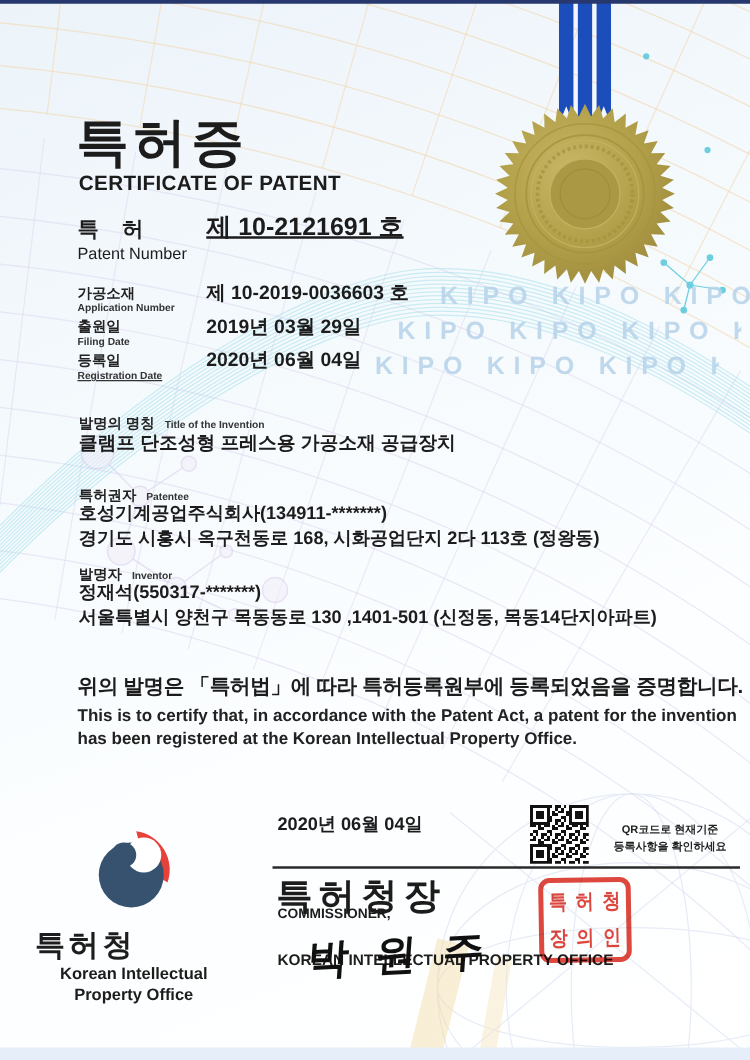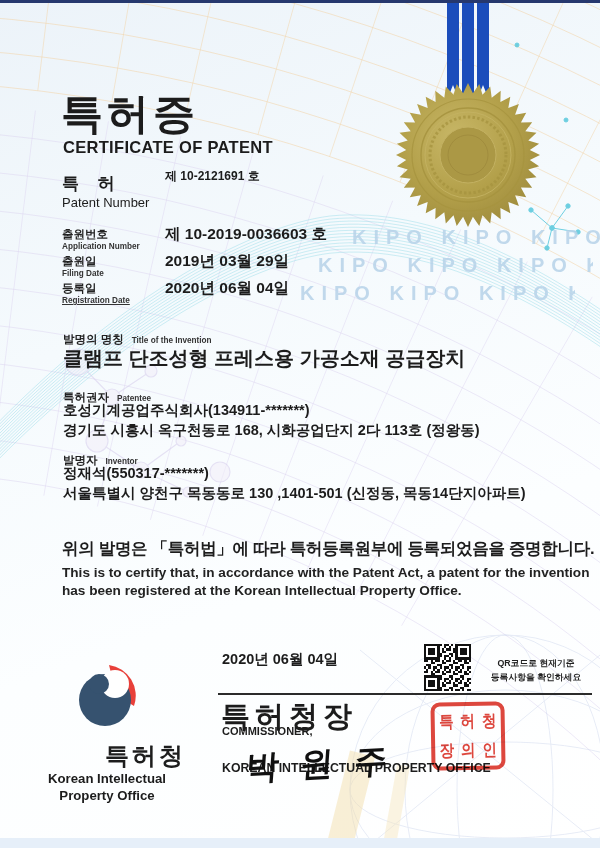--- a/index.html
+++ b/index.html
@@ -27,30 +27,30 @@
   .title-ko{left:61px;top:86px;font-size:42px;font-weight:900;letter-spacing:4px;z-index:5;}
   .title-en{left:63px;top:138px;font-size:16.5px;font-weight:800;letter-spacing:.3px;z-index:5;}
 
   .lab-ko{font-size:11.5px;font-weight:800;color:#222;}
   .lab-en{font-size:8.2px;font-weight:700;color:#333;}
   .val{font-weight:800;white-space:nowrap;}
   .z5{z-index:5;}
 
   .pn-ko{left:62px;top:172px;font-size:17px;font-weight:800;letter-spacing:7px;z-index:5;}
   .pn-en{left:62px;top:195px;font-size:13px;font-weight:400;z-index:5;}
-  .pn-val{left:165px;top:168px;font-size:12px;z-index:5;}
+  .pn-val{left:165px;top:168px;font-size:20px;z-index:5;text-decoration:underline;}
 
   .f-lab0{left:62px;top:227px;} .f-en0{left:62px;top:242px;} .f-val0{left:165px;top:224px;font-size:15.5px;}
   .f-lab1{left:62px;top:254px;} .f-en1{left:62px;top:269px;} .f-val1{left:165px;top:251px;font-size:15.5px;text-align:right;}
   .f-lab2{left:62px;top:281px;} .f-en2{left:62px;top:296px;text-decoration:underline;} .f-val2{left:165px;top:278px;font-size:15.5px;}
 
   .sec-label{z-index:5;white-space:nowrap;}
   .sec-label .lab-en{margin-left:8px;}
   .inv-label{left:63px;top:329px;}
-  .inv-title{left:63px;top:345px;font-size:20px;font-weight:800;z-index:5;white-space:nowrap;}
+  .inv-title{left:63px;top:345px;font-size:15px;font-weight:800;z-index:5;white-space:nowrap;}
   .pat-label{left:63px;top:387px;}
   .pat-name{left:63px;top:401px;font-size:14.5px;z-index:5;}
   .pat-addr{left:63px;top:421px;font-size:14.5px;z-index:5;}
   .invr-label{left:63px;top:450px;}
   .invr-name{left:63px;top:464px;font-size:14.5px;z-index:5;}
   .invr-addr{left:63px;top:484px;font-size:14.5px;z-index:5;}
 
   .stmt-ko{left:62px;top:538px;font-size:16.5px;font-weight:900;z-index:5;white-space:nowrap;letter-spacing:-.3px;}
   .stmt-en{left:62px;top:564px;width:548px;font-size:13.6px;font-weight:800;line-height:1.35;z-index:5;color:#222;}
 
@@ -64,21 +64,21 @@
   .comm2{left:222px;top:740px;font-size:12.3px;font-weight:900;z-index:5;margin-top:21px;}
   .signature{left:246px;top:742px;font-size:33px;font-weight:800;z-index:7;
     transform:rotate(-3deg) skewX(-7deg);letter-spacing:6px;color:#101010;}
   .seal{left:431px;top:702px;width:64px;height:58px;border:4.5px solid #dc372d;border-radius:9px;
     display:grid;grid-template-columns:repeat(3,1fr);align-items:center;justify-items:center;
     z-index:6;padding:1px;mix-blend-mode:multiply;opacity:.92;transform:rotate(-1deg);}
   .seal span{color:#dc372d;font-size:14.5px;font-weight:900;transform:scaleY(1.15);}
 
   .logo-block{left:28px;top:664px;width:158px;height:145px;z-index:5;}
   .logo-swirl{position:absolute;left:47px;top:0;}
-  .agency-ko{position:absolute;left:0;top:76px;width:158px;text-align:right;
+  .agency-ko{position:absolute;left:0;top:76px;width:158px;text-align:left;
     font-size:24px;font-weight:800;letter-spacing:3px;color:#1d1d1d;}
   .agency-en{position:absolute;left:0;width:158px;text-align:center;font-size:13.2px;font-weight:800;}
   .agency-en1{top:107px;} .agency-en2{top:124px;}
 </style>
 </head>
 <body>
 
 <div class="page">
 
   <svg class="bg-svg" width="600" height="848" viewBox="0 0 600 848">
@@ -212,21 +212,21 @@
     </svg>
   </div>
 
   <div class="abs title-ko">특허증</div>
   <div class="abs title-en">CERTIFICATE OF PATENT</div>
 
   <div class="abs pn-ko">특 허</div>
   <div class="abs pn-en">Patent Number</div>
   <div class="abs pn-val val">제 10-2121691 호</div>
 
-  <div class="abs lab-ko f-lab0 z5">출원번호</div>
+  <div class="abs lab-ko f-lab0 z5">가공소재</div>
   <div class="abs lab-en f-en0 z5">Application Number</div>
   <div class="abs val f-val0 z5">제 10-2019-0036603 호</div>
 
   <div class="abs lab-ko f-lab1 z5">출원일</div>
   <div class="abs lab-en f-en1 z5">Filing Date</div>
   <div class="abs val f-val1 z5">2019년  03월  29일</div>
 
   <div class="abs lab-ko f-lab2 z5">등록일</div>
   <div class="abs lab-en f-en2 z5">Registration Date</div>
   <div class="abs val f-val2 z5">2020년  06월  04일</div>

